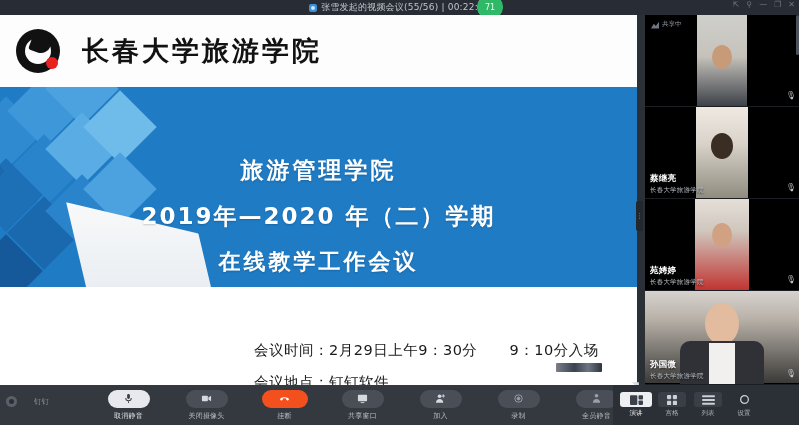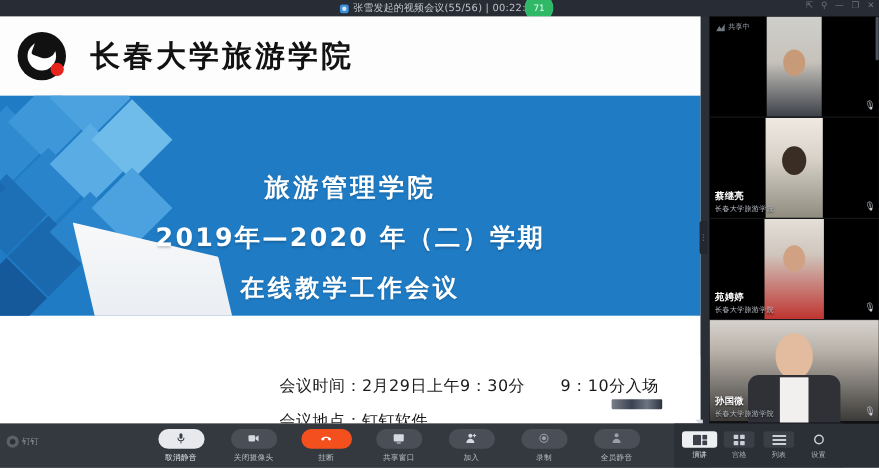--- a/index.html
+++ b/index.html
@@ -114,32 +114,32 @@
     gap:3px; }
   .tile-top-label .pic { width:8px; height:8px; background:#6f7782;
     clip-path:polygon(0 100%,35% 40%,60% 70%,100% 15%,100% 100%); }
   .tile-top-label .txt { color:#9aa1aa; font-size:6.5px; }
   .tile-scroll { position:absolute; right:0; top:0; width:3px; height:40px;
     background:#4c525b; border-radius:2px; }
 
   
   .bottombar { position:absolute; left:0; top:385px; width:645px; height:40px;
     background:#34383f; display:flex; align-items:center; justify-content:center;
-    gap:12px; padding-left:80px; }
+    gap:24px; padding-left:80px; }
   .ctl { width:54px; display:flex; flex-direction:column; align-items:center; gap:3px; }
   .ctl .pill { width:42px; height:18px; border-radius:9px; background:#4a4f57;
     display:flex; align-items:center; justify-content:center; }
   .ctl.on .pill { background:#e7e9ec; }
   .ctl.hangup .pill { background:#f4501e; width:46px; }
   .ctl .lbl { color:#b7bcc3; font-size:7px; white-space:nowrap; letter-spacing:.2px; }
   .ctl.on .lbl { color:#e7e9ec; }
   .gicon { width:13px; height:11px; display:block; }
 
   .dingtalk { position:absolute; left:6px; top:396px; display:flex; align-items:center;
-    gap:3px; }
+    gap:17px; }
   .dingtalk .dt-logo { width:11px; height:11px; border-radius:50%; background:#5a6069;
     position:relative; }
   .dingtalk .dt-logo:after { content:""; position:absolute; left:3px; top:3px;
     width:5px; height:5px; border-radius:50%; background:#2b2f36; }
   .dingtalk .dt-txt { color:#8c929b; font-size:7.5px; }
 
   .rail-bottom { position:absolute; left:613px; top:385px; width:154px; height:40px;
     background:#2b2f36; display:flex; align-items:center; justify-content:space-around;
     padding:0 5px; }
   .vbtn { width:32px; display:flex; flex-direction:column; align-items:center; gap:2px; }

